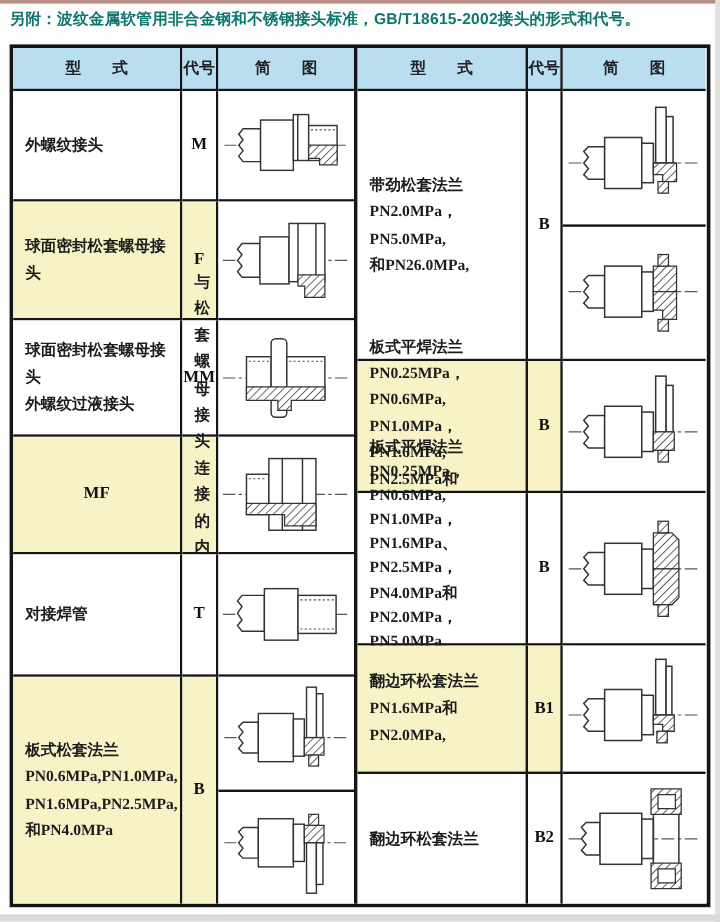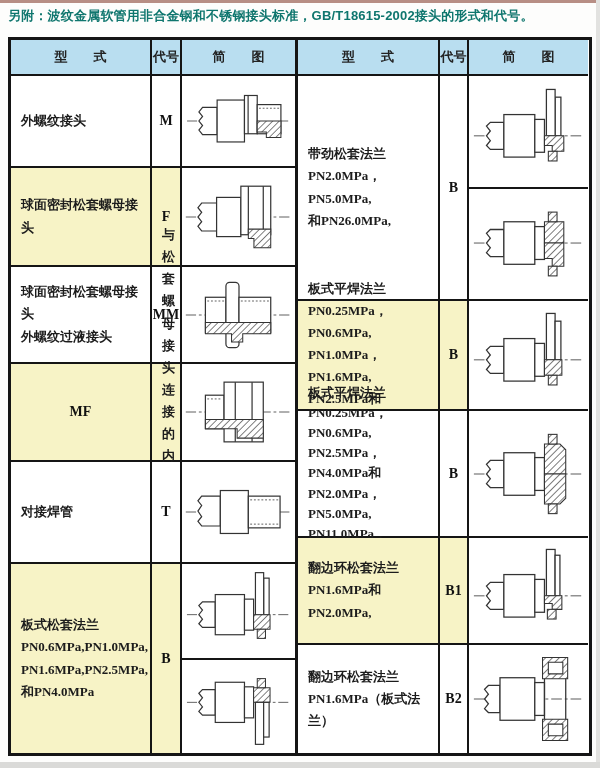--- a/index.html
+++ b/index.html
@@ -227,20 +227,21 @@
         <rect class="ln" x="78" y="8" width="9" height="48"></rect>
         <rect class="ln" x="87" y="16" width="6" height="40"></rect>
         <polygon class="hat" points="76,56 94,56 94,72 76,72"></polygon>
         <rect class="hat" x="80" y="72" width="9" height="10"></rect>
       </svg>
     </div>
 
     <div class="c typeCell tight">
       <div>板式平焊法兰</div>
       <div>PN0.25MPa，PN0.6MPa,</div>
+      <div>PN1.0MPa，PN1.6MPa、</div>
       <div>PN2.5MPa，PN4.0MPa和</div>
       <div>PN2.0MPa，PN5.0MPa,</div>
       <div>PN11.0MPa，PN26.0MPa,</div>
     </div>
     <div class="c codeCell">B</div>
     <div class="c diaCell noR">
       <svg class="dia" width="116" height="112" viewBox="0 0 120 114">
         <line class="cl" x1="3" y1="57" x2="117" y2="57"></line>
         <path class="ln" d="M34,43 H20 l-4,4 4,5 -4,5 4,5 -4,5 4,4 H34 Z"></path>
         <rect class="ln" x="34" y="35" width="32" height="44"></rect>
@@ -265,21 +266,20 @@
         <rect class="ln" x="66" y="37" width="10" height="34"></rect>
         <rect class="ln" x="78" y="6" width="9" height="48"></rect>
         <rect class="ln" x="87" y="12" width="5" height="42"></rect>
         <polygon class="hat" points="76,54 94,54 94,68 84,68 84,62 76,62"></polygon>
         <rect class="hat" x="79" y="68" width="9" height="10"></rect>
       </svg>
     </div>
 
     <div class="c typeCell noB">
       <div>翻边环松套法兰</div>
-      <div>PN1.6MPa（板式法兰）</div>
     </div>
     <div class="c codeCell noB">B2</div>
     <div class="c diaCell noR noB">
       <svg class="dia" width="116" height="100" viewBox="0 0 120 102">
         <line class="cl" x1="3" y1="51" x2="117" y2="51"></line>
         <path class="ln" d="M30,37 H18 l-4,4 4,5 -4,5 4,5 -4,5 4,4 H30 Z"></path>
         <rect class="ln" x="30" y="29" width="36" height="44"></rect>
         <rect class="ln" x="66" y="34" width="10" height="34"></rect>
         <path class="hat" fill-rule="evenodd" d="M74,8 h26 v22 h-26 Z M80,13 h15 v12 h-15 Z"></path>
         <path class="hat" fill-rule="evenodd" d="M74,72 h26 v22 h-26 Z M80,77 h15 v12 h-15 Z"></path>

